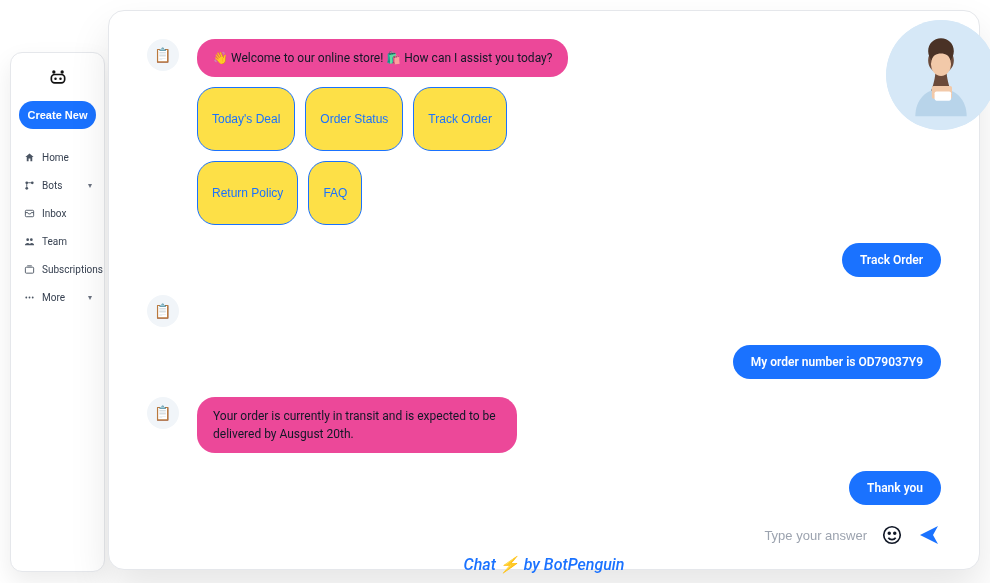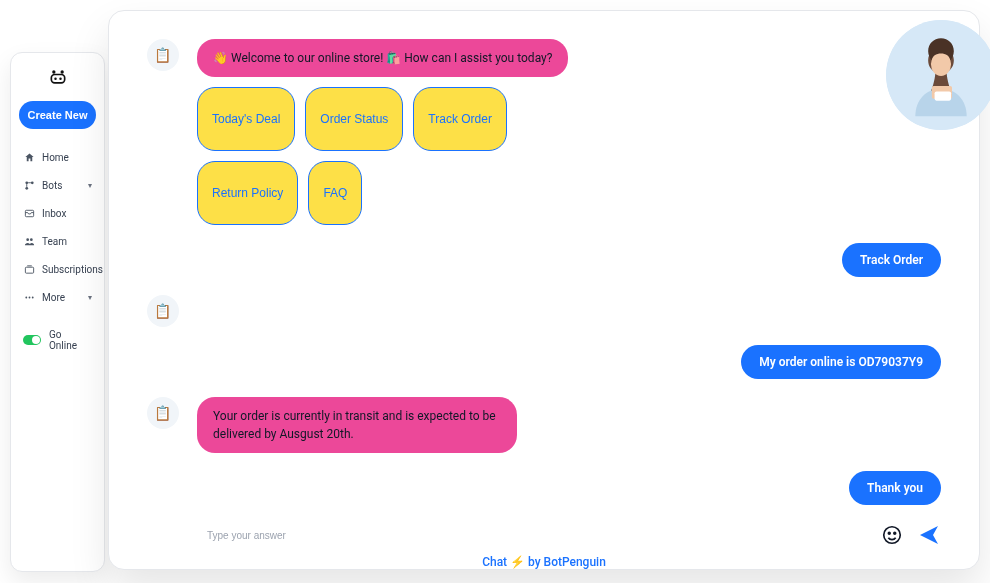--- a/index.html
+++ b/index.html
@@ -175,37 +175,39 @@
 .input-row {
   display: flex;
   align-items: center;
   gap: 14px;
   padding: 0 0 0 60px;
 }
 .input-field {
   flex: 1;
   border: none;
   outline: none;
-  font-size: 10px;
+  font-size: 13px;
   color: #8b5cf6;
   background: transparent;
+  text-align: right;
 }
 .input-field::placeholder { color: #9ca3af; }
 .emoji-btn, .send-btn {
   cursor: pointer;
   display: flex;
   align-items: center;
 }
 .send-btn svg { transform: rotate(0deg); }
 .footer-credit {
   text-align: center;
-  font-size: 12px;
+  font-size: 16px;
   color: #1a72ff;
   font-weight: 500;
   margin-top: 8px;
+  font-style: italic;
 }
 .profile-img {
   position: absolute;
   right: -6px;
   top: 20px;
   width: 110px;
   height: 110px;
   border-radius: 50%;
   background: #d6e8f7;
   z-index: 3;
@@ -284,24 +286,20 @@
         <svg width="11" height="11" viewBox="0 0 24 24" fill="#4b5563">
           <circle cx="5" cy="12" r="2"></circle>
           <circle cx="12" cy="12" r="2"></circle>
           <circle cx="19" cy="12" r="2"></circle>
         </svg>
       </span>
     <span>More</span>
     <span class="chev">▾</span>
   </div>
 
-  <div class="go-online">
-    <div class="toggle"></div>
-    <span>Go Online</span>
-  </div>
 </div>
 
 <div class="chat-window">
 
   <div class="msg-row">
     <div class="avatar-bot">📋</div>
     <div class="msg-stack">
       <div class="bubble-bot">👋 Welcome to our online store! 🛍️ How can I assist you today?</div>
       <div class="chips">
         <button class="chip">Today's Deal</button>
@@ -315,21 +313,21 @@
 
   <div class="msg-row user">
     <div class="bubble-user">Track Order</div>
   </div>
 
   <div class="msg-row">
     <div class="avatar-bot">📋</div>
   </div>
 
   <div class="msg-row user">
-    <div class="bubble-user">My order online is  OD79037Y9</div>
+    <div class="bubble-user">My order number is  OD79037Y9</div>
   </div>
 
   <div class="msg-row">
     <div class="avatar-bot">📋</div>
     <div class="msg-stack">
       <div class="bubble-bot" style="max-width:320px">Your order is currently in transit and is expected to be delivered by Ausgust 20th.</div>
     </div>
   </div>
 
   <div class="msg-row user">

